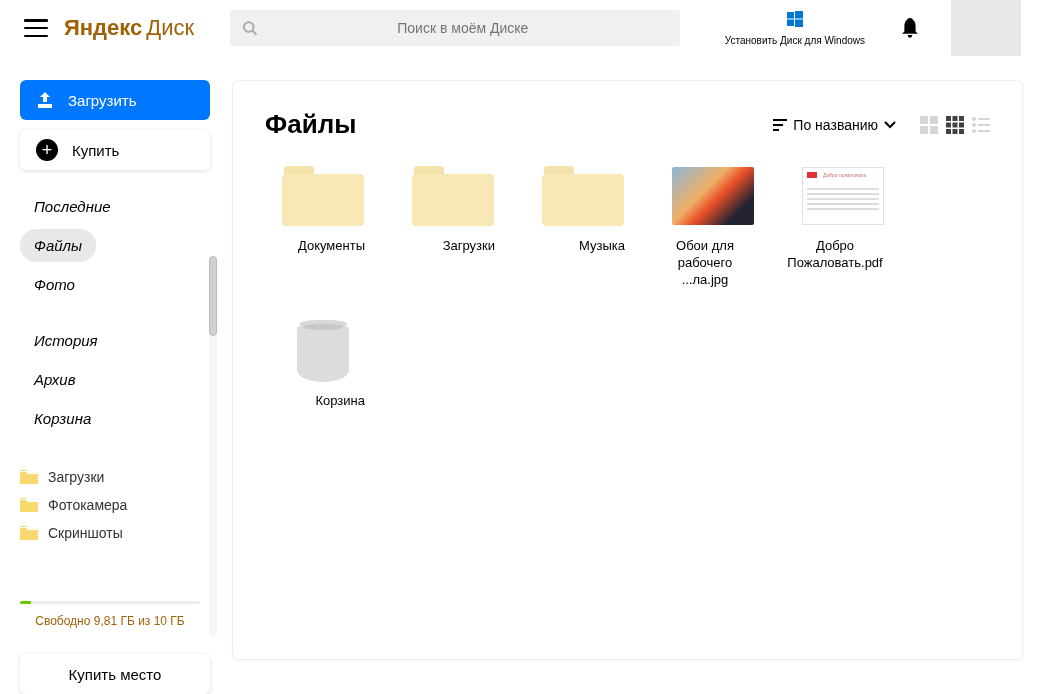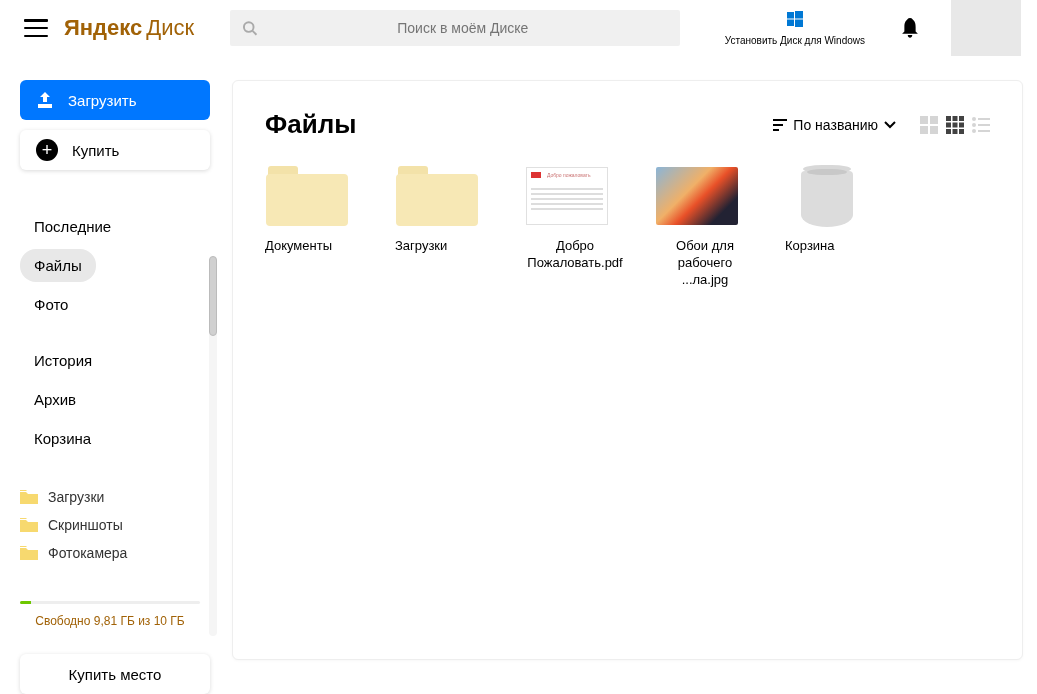--- a/index.html
+++ b/index.html
@@ -21,21 +21,21 @@
 
 
 .layout { display: flex; height: calc(694px - 56px); }
 .sidebar { width: 220px; padding: 24px 0 0 0; display: flex; flex-direction: column; position: relative; }
 .sidebar-inner { padding: 0 20px; flex: 1; overflow-y: auto; }
 .btn { display: flex; align-items: center; gap: 14px; height: 40px; border-radius: 6px; padding: 0 16px; font-size: 15px; cursor: pointer; margin-bottom: 10px; border: none; width: 190px; }
 .btn-primary { background: #0077ff; color: #fff; font-weight: 500; }
 .btn-secondary { background: #fff; box-shadow: 0 1px 4px rgba(0,0,0,0.15); color: #000; font-weight: 500; }
 .upload-icon { width: 18px; height: 16px; }
 .plus-icon { width: 22px; height: 22px; border-radius: 50%; background: #000; color: #fff; display: inline-flex; align-items: center; justify-content: center; font-size: 18px; line-height: 1; }
-.nav-section { margin-top: 40px; font-size: 15px; color: #000; }
+.nav-section { margin-top: 20px; font-size: 15px; color: #000; font-style: italic; }
 .nav-item { padding: 8px 14px; border-radius: 16px; cursor: pointer; margin-bottom: 6px; display: inline-block; }
 .nav-item.active { background: #e8e8e8; }
 .folder-section { margin-top: 22px; }
 .folder-item { display: flex; align-items: center; gap: 10px; font-size: 14px; padding: 6px 0; cursor: pointer; color: #333; }
 .mini-folder { width: 18px; height: 14px; }
 
 .sidebar-scrollbar { position: absolute; right: 3px; top: 200px; width: 8px; height: 380px; background: #f5f5f5; border-radius: 4px; }
 .sidebar-scrollbar-thumb { width: 100%; height: 80px; background: #d0d0d0; border-radius: 4px; border: 1px solid #bbb; }
 
 .storage { padding: 8px 20px 16px 20px; border-top: 0; }
@@ -48,21 +48,21 @@
 .main { flex: 1; padding: 24px 0 24px 12px; }
 .content-card { background: #fff; border: 1px solid #eee; border-radius: 6px; height: 580px; padding: 28px 32px; box-shadow: 0 1px 3px rgba(0,0,0,0.03); margin-right: 14px; }
 .content-header { display: flex; align-items: center; margin-bottom: 24px; }
 .content-title { font-size: 26px; font-weight: 700; }
 .sort-control { margin-left: auto; display: flex; align-items: center; gap: 6px; font-size: 14px; cursor: pointer; margin-right: 24px; }
 .view-controls { display: flex; gap: 8px; align-items: center; }
 .view-btn { cursor: pointer; opacity: 0.35; }
 .view-btn.active { opacity: 0.85; }
 
 .files-grid { display: flex; gap: 30px; flex-wrap: wrap; }
-.file-item { width: 100px; display: flex; flex-direction: column; align-items: flex-start; cursor: pointer; }
+.file-item { width: 100px; display: flex; flex-direction: column; align-items: flex-end; cursor: pointer; }
 .file-thumb { width: 84px; height: 64px; margin-bottom: 10px; display: flex; align-items: center; justify-content: center; }
 .file-label { font-size: 13px; text-align: center; line-height: 1.3; color: #000; word-break: break-word; }
 
 .folder-shape { width: 82px; height: 60px; position: relative; }
 .folder-tab { position: absolute; top: 0; left: 2px; width: 30px; height: 12px; background: #f3e2a9; border-radius: 3px 3px 0 0; }
 .folder-body { position: absolute; top: 8px; left: 0; width: 82px; height: 52px; background: #f7e8b5; border-radius: 4px; }
 
 .pdf-thumb { width: 82px; height: 58px; border: 1px solid #e0e0e0; background: #fff; padding: 4px; font-size: 4px; color: #888; position: relative; }
 .pdf-thumb .line { height: 2px; background: #ddd; margin: 3px 0; }
 .pdf-thumb .red { position: absolute; top: 4px; left: 4px; width: 10px; height: 6px; background: #d33; }
@@ -138,27 +138,27 @@
         <div class="folder-item">
           <svg class="mini-folder" viewBox="0 0 18 14">
               <path d="M0 2 L6 2 L8 4 L18 4 L18 14 L0 14 Z M0 0 L6 0 L7 1 L0 1 Z" fill="#f7d96f"></path>
             </svg>
           <span>Загрузки</span>
         </div>
         <div class="folder-item">
           <svg class="mini-folder" viewBox="0 0 18 14">
               <path d="M0 2 L6 2 L8 4 L18 4 L18 14 L0 14 Z M0 0 L6 0 L7 1 L0 1 Z" fill="#f7d96f"></path>
             </svg>
-          <span>Скриншоты</span>
+          <span>Фотокамера</span>
         </div>
         <div class="folder-item">
           <svg class="mini-folder" viewBox="0 0 18 14">
               <path d="M0 2 L6 2 L8 4 L18 4 L18 14 L0 14 Z M0 0 L6 0 L7 1 L0 1 Z" fill="#f7d96f"></path>
             </svg>
-          <span>Фотокамера</span>
+          <span>Скриншоты</span>
         </div>
       </div>
     </div>
 
     <div class="sidebar-scrollbar">
       <div class="sidebar-scrollbar-thumb"></div>
     </div>
 
     <div class="storage">
       <div class="storage-bar">
@@ -227,40 +227,49 @@
           <div class="file-thumb">
               <div class="folder-shape">
                 <div class="folder-tab"></div>
                 <div class="folder-body"></div>
               </div>
             </div>
           <div class="file-label">Загрузки</div>
         </div>
         <div class="file-item">
           <div class="file-thumb">
+              <div class="folder-shape">
+                <div class="folder-tab"></div>
+                <div class="folder-body"></div>
+              </div>
+            </div>
+          <div class="file-label">Музыка</div>
+        </div>
+        <div class="file-item">
+          <div class="file-thumb">
+              <div class="img-thumb"></div>
+            </div>
+          <div class="file-label">Обои для рабочего ...ла.jpg</div>
+        </div>
+        <div class="file-item">
+          <div class="file-thumb">
             <div class="pdf-thumb">
                 <div class="red"></div>
                 <div class="title">Добро пожаловать</div>
                 <div class="line" style="margin-top:16px"></div>
                 <div class="line"></div>
                 <div class="line"></div>
                 <div class="line"></div>
                 <div class="line"></div>
               </div>
           </div>
           <div class="file-label">Добро Пожаловать.pdf</div>
         </div>
         <div class="file-item">
           <div class="file-thumb">
-              <div class="img-thumb"></div>
-            </div>
-          <div class="file-label">Обои для рабочего ...ла.jpg</div>
-        </div>
-        <div class="file-item">
-          <div class="file-thumb">
             <div class="trash-shape">
                 <div class="trash-body"></div>
                 <div class="trash-lid"></div>
                 <div class="trash-inner"></div>
               </div>
           </div>
           <div class="file-label">Корзина</div>
         </div>
       </div>
     </div>

